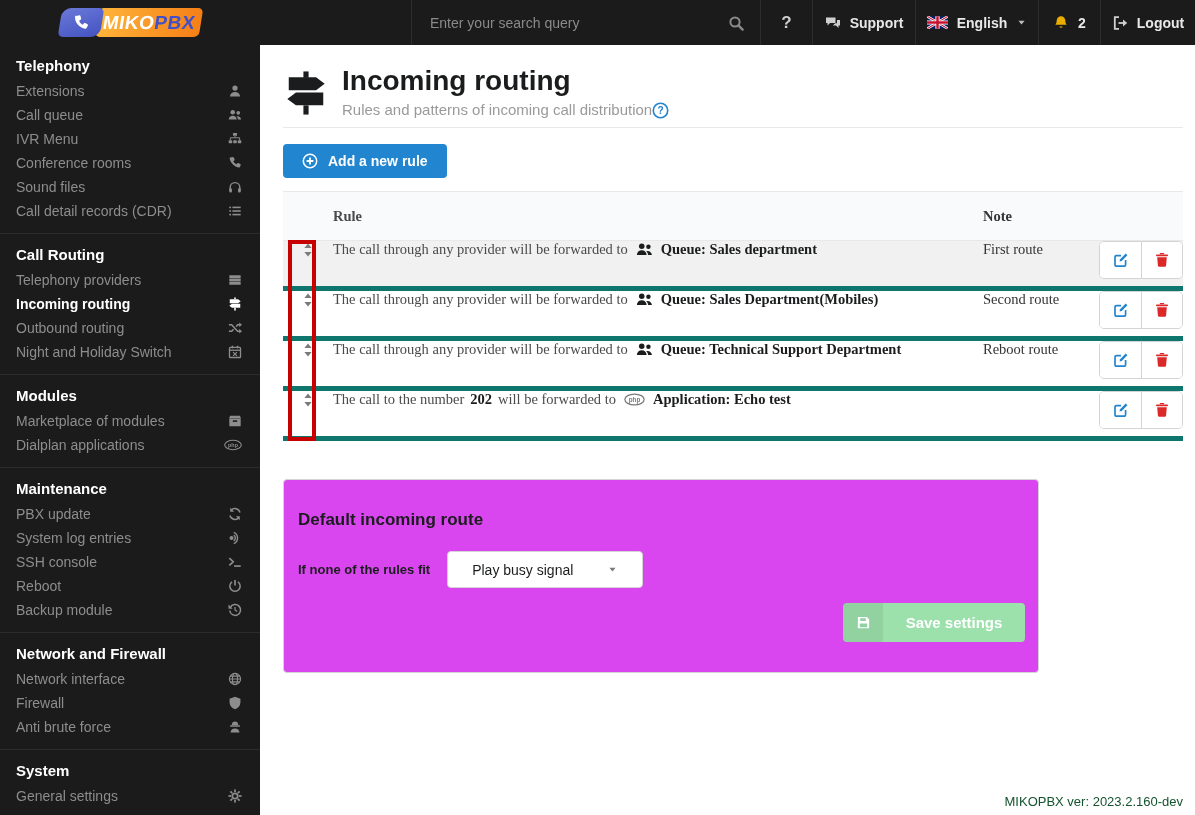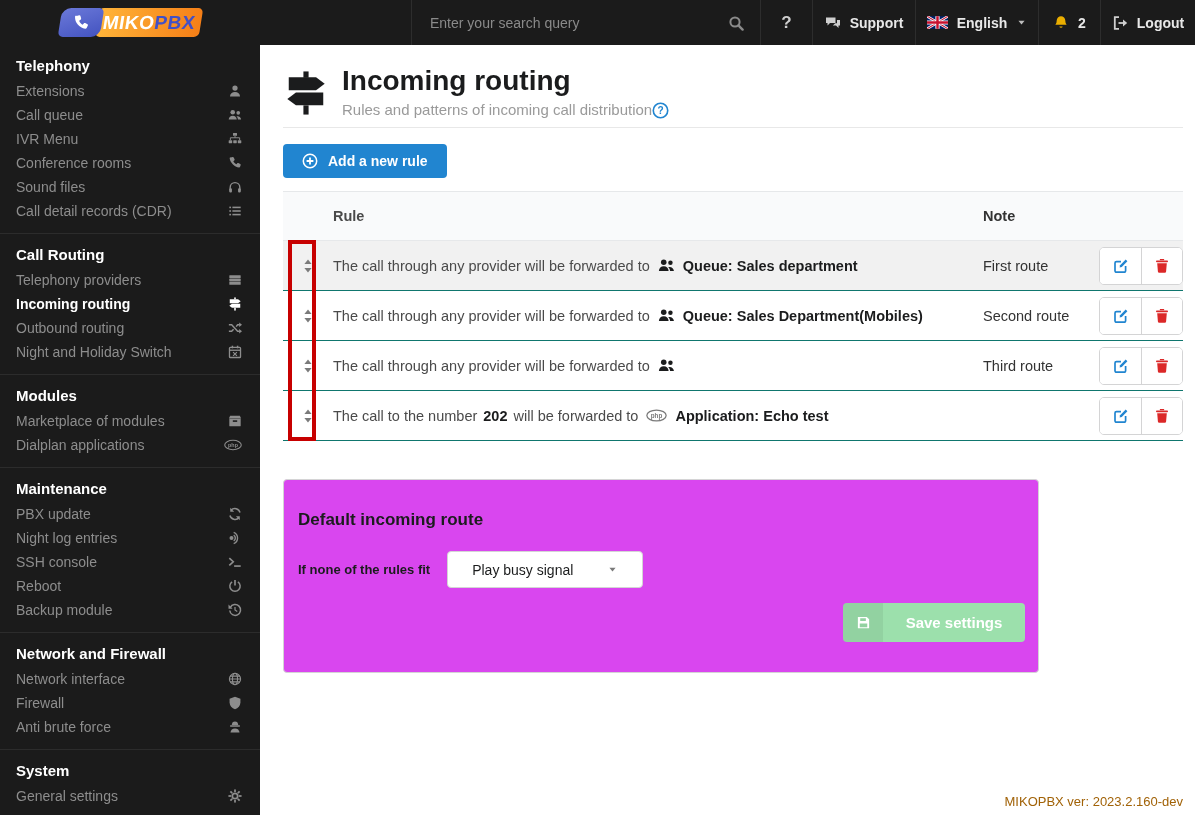--- a/index.html
+++ b/index.html
@@ -72,26 +72,26 @@
 
   .add-btn {
     margin:16px 0 0 23px; height:34px; padding:0 19px; border:none; border-radius:4px;
     background:#2185d0; color:#fff; font-weight:bold; font-size:14px;
     display:inline-flex; align-items:center; gap:10px; cursor:pointer;
     font-family:"Liberation Sans",sans-serif;
   }
   .add-btn svg { width:16px; height:16px; }
 
   
-  .routes { margin:13px 0 15px 23px; width:900px; font-size:14px; }
+  .routes { margin:13px 0 15px 23px; width:900px; font-size:14px;font-family:Liberation Serif, serif; }
   .t-head {
     display:flex; align-items:center; height:50px; background:#f9fafb;
     border-top:1px solid #e6e8ea; border-bottom:1px solid #e6e8ea; font-weight:bold; color:#333;
   }
-  .t-row { display:flex; align-items:center; height:50px; border-bottom:1px solid #0f766e; background:#fff; }
+  .t-row { display:flex; align-items:flex-start; height:50px; border-bottom:5px solid #0f766e; background:#fff; }
   .t-row.shaded { background:#f1f1f1; }
   .col-handle { width:50px; display:flex; justify-content:center; }
   .col-rule { flex:1; display:flex; align-items:center; gap:6px; min-width:0; color:#4a4a4a; font-size:14.5px; }
   .col-note { width:115px; color:#333; font-size:14.5px; }
   .col-actions { width:85px; display:flex; justify-content:flex-end; }
   .col-rule .bold-num:empty, .col-rule .txt-after:empty { display:none; }
   .bold-num, .target { font-weight:bold; color:#1b1c1d; }
   .col-rule svg.tgt-users { width:17px; height:17px; color:#1b1c1d; flex:none; margin:0 2px; }
   .col-rule svg.tgt-php { width:21px; height:13px; color:#7a7a7a; flex:none; margin:0 2px; }
   .drag-handle { width:18px; height:18px; color:#7a7a7a; cursor:grab; }
@@ -131,21 +131,21 @@
     display:flex; align-items:center; color:#fff; font-weight:bold; font-size:15px;
     font-family:"Liberation Sans",sans-serif; cursor:default;
   }
   .save-icon-area {
     width:40px; height:39px; background:rgba(0,0,0,0.06);
     border-radius:4px 0 0 4px; display:flex; align-items:center; justify-content:center;
   }
   .save-icon-area svg { width:15px; height:15px; color:#fff; }
   .save-label { flex:1; text-align:center; }
 
-  .footer-version { position:absolute; right:12px; bottom:6px; font-size:13px; color:#a16207; }
+  .footer-version { position:absolute; right:12px; bottom:6px; font-size:13px; color:#14532d; }
 </style>
 </head>
 <body>
 
 <svg width="0" height="0" style="position:absolute">
   <defs>
     <symbol id="i-user" viewBox="0 0 16 16" fill="currentColor">
         <circle cx="8" cy="4.7" r="3"></circle>
         <path d="M2.2 14.2c.3-3.4 2.4-5.2 5.8-5.2s5.5 1.8 5.8 5.2z"></path>
       </symbol>
@@ -427,21 +427,21 @@
 
   <div class="side-section">
     <div class="side-header">Maintenance</div>
     <div class="side-item">
         <span class="lbl">PBX update</span>
         <svg class="ic">
           <use href="#i-sync"></use>
         </svg>
       </div>
     <div class="side-item">
-        <span class="lbl">Night log entries</span>
+        <span class="lbl">System log entries</span>
         <svg class="ic">
           <use href="#i-phone-volume"></use>
         </svg>
       </div>
     <div class="side-item">
         <span class="lbl">SSH console</span>
         <svg class="ic">
           <use href="#i-terminal"></use>
         </svg>
       </div>
@@ -635,22 +635,23 @@
           <svg class="ic drag-handle">
             <use href="#i-sort"></use>
           </svg>
         </div>
       <div class="col-rule">
         <span class="txt-before">The call through any provider will be forwarded to</span>
 
         <svg class="ic tgt-users">
             <use href="#i-users"></use>
           </svg>
-      </div>
-      <div class="col-note"><span>Third route</span></div>
+        <span class="target">Queue: Technical Support Department</span>
+      </div>
+      <div class="col-note"><span>Reboot route</span></div>
       <div class="col-actions">
         <div class="action-group">
           <button class="action-btn edit-btn">
               <svg class="ic">
                 <use href="#i-edit"></use>
               </svg>
             </button>
           <button class="action-btn delete-btn">
               <svg class="ic">
                 <use href="#i-trash"></use>

